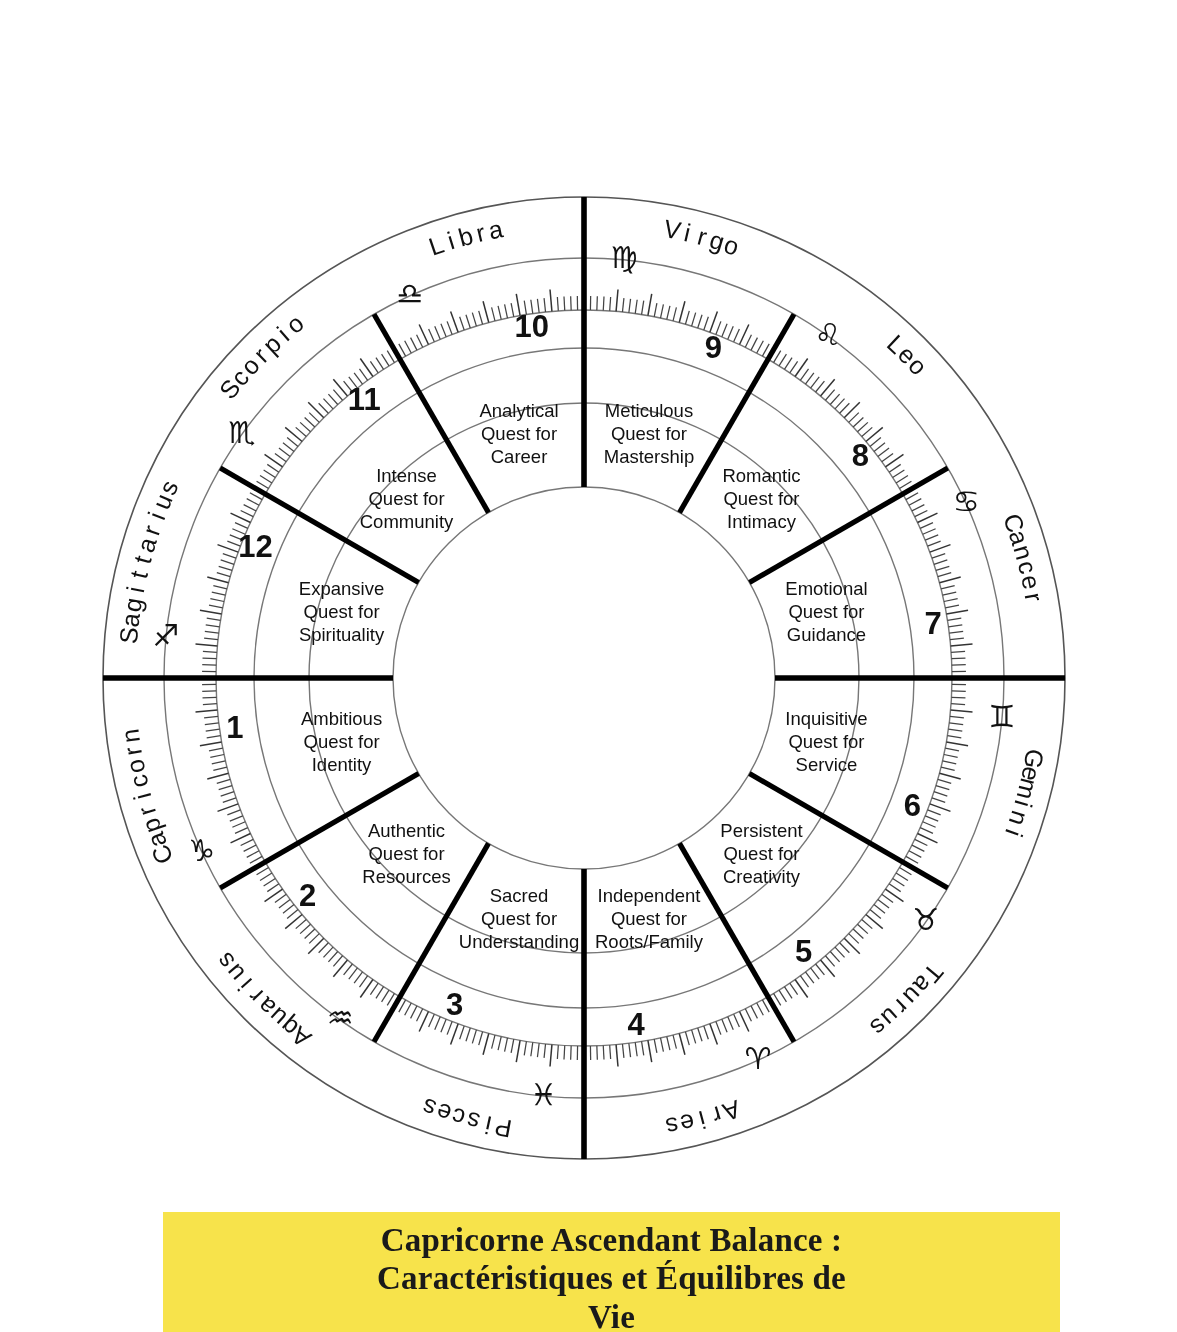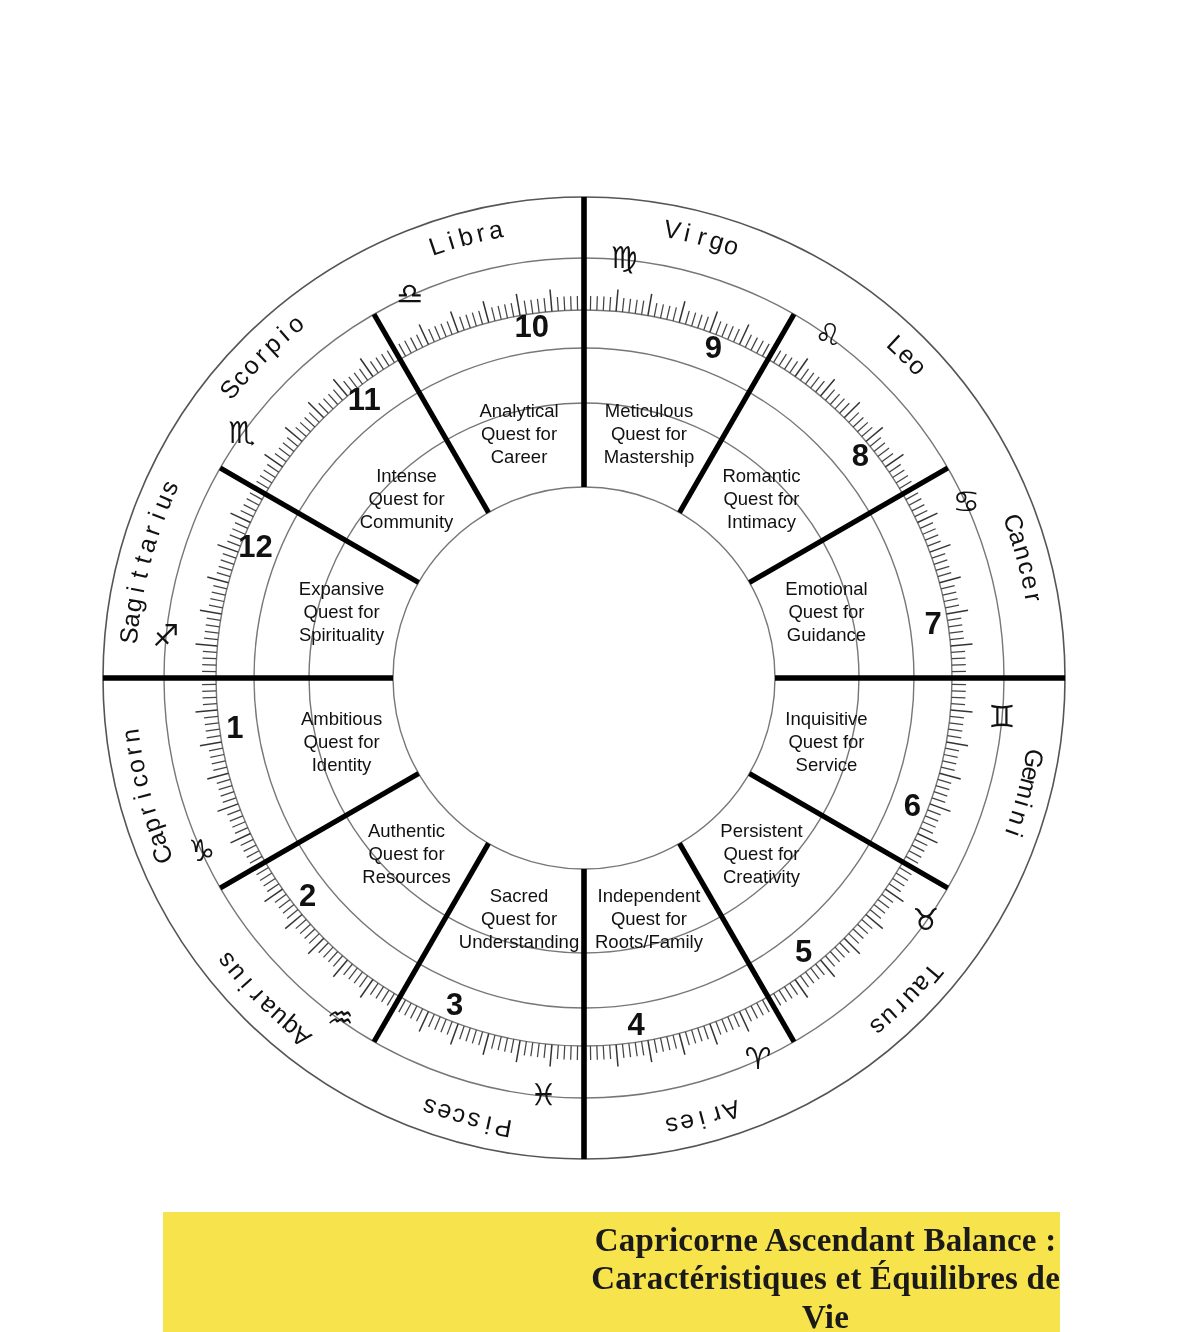--- a/index.html
+++ b/index.html
@@ -10,21 +10,21 @@
   .zglyph{font-family:"DejaVu Sans",sans-serif;font-size:30px;fill:#111;}
   .hnum{font-family:"Liberation Sans",sans-serif;font-size:31px;font-weight:700;fill:#111;}
   .qtext{font-family:"Liberation Sans",sans-serif;font-size:18.5px;fill:#111;}
   .ring{fill:none;stroke:#555;stroke-width:1.6;}
   .ring-thin{fill:none;stroke:#777;stroke-width:1.4;}
   .cusp{stroke:#000;stroke-width:5.2;stroke-linecap:butt;}
   .axis{stroke:#000;stroke-width:5.6;stroke-linecap:butt;}
   .tick{stroke:#444;stroke-width:1.25;}
   .tick5{stroke:#333;stroke-width:1.5;}
   #caption-band{position:absolute;left:163px;top:1212px;width:897px;height:120px;
-    background:#f7e34b;display:flex;align-items:flex-start;justify-content:flex-end;}
+    background:#f7e34b;display:flex;align-items:flex-start;justify-content:center;}
   #caption-text{font-family:"Liberation Serif",serif;font-size:33px;font-weight:700;
     color:#1a1a1a;text-align:center;line-height:1.16;padding-top:9px;letter-spacing:.2px;white-space:pre-line;}
 </style>
 </head>
 <body>
 
 <div id="wheel-wrap">
   <svg id="wheel" width="1177" height="1185" viewBox="0 0 1177 1185">
     <g id="rings">
         <circle cx="584" cy="678" r="481" class="ring"></circle>

